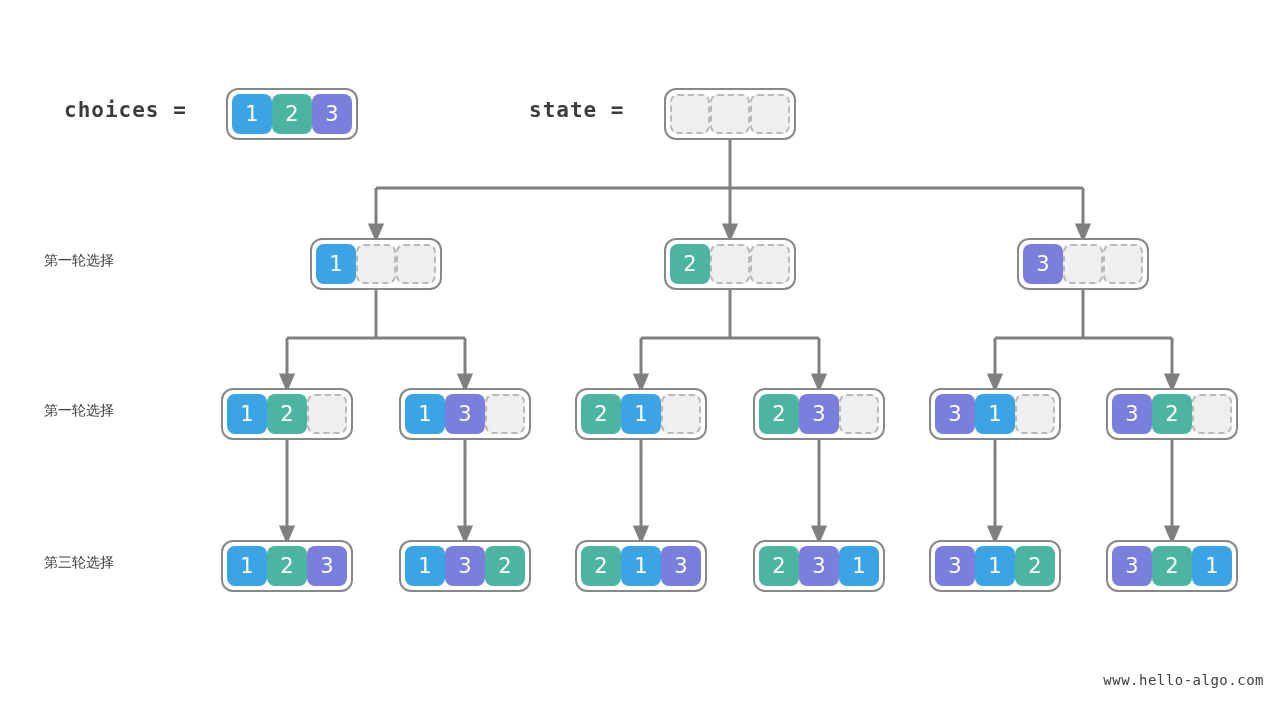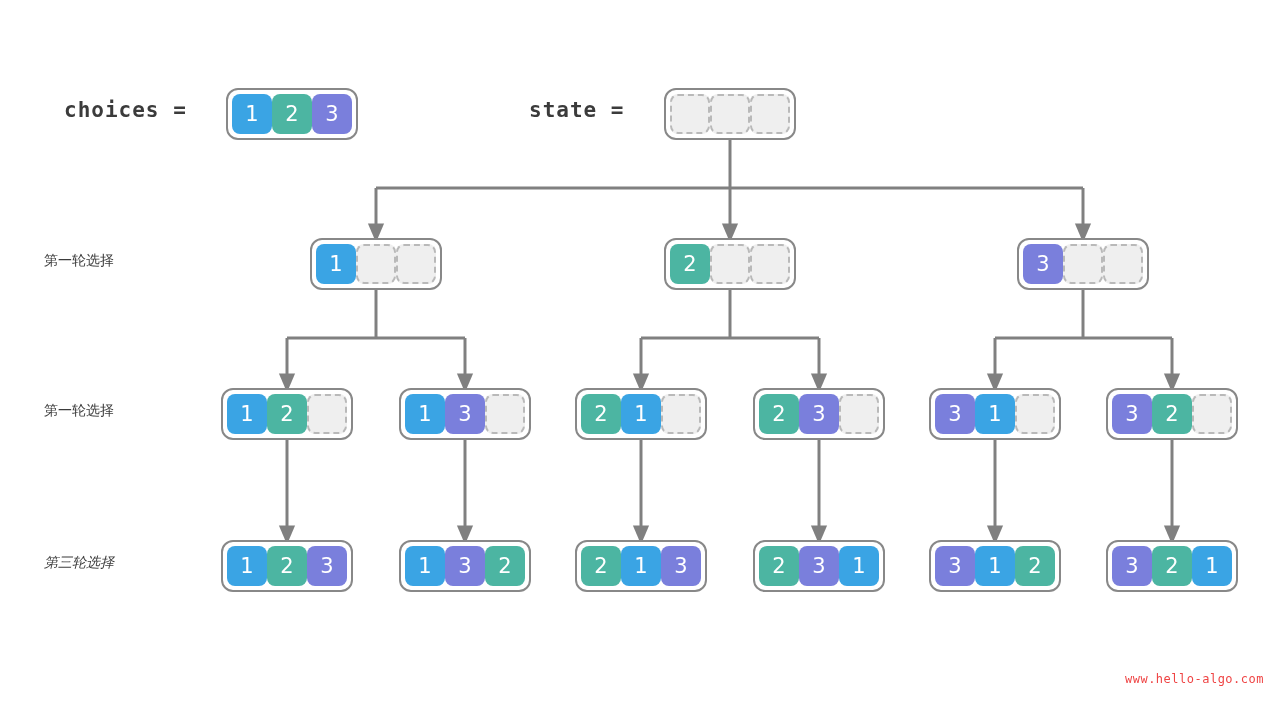--- a/index.html
+++ b/index.html
@@ -87,22 +87,22 @@
   .cell.v1 { background: #3aa4e4; }
   .cell.v2 { background: #4cb5a2; }
   .cell.v3 { background: #7a7fdc; }
 
   
   #watermark {
     position: absolute;
     right: 24px;
     top: 672px;
     font-family: "DejaVu Sans Mono", "Liberation Mono", monospace;
-    font-size: 12px;
-    color: #ef4444;
+    font-size: 14px;
+    color: #404040;
     letter-spacing: 0.5px;
     white-space: nowrap;
   }
 </style>
 </head>
 <body>
 
 <div id="stage">
 
   <svg id="edges" viewBox="0 0 1280 720" width="1280" height="720">
@@ -163,21 +163,21 @@
     </div>
 
   <div class="node" id="root-node" style="left:722px; top:88px;">
       <div class="cell empty"></div>
       <div class="cell empty"></div>
       <div class="cell empty"></div>
     </div>
 
   <div class="row-label" id="row-label-0" style="top:252px;">第一轮选择</div>
   <div class="row-label" id="row-label-1" style="top:402px;">第一轮选择</div>
-  <div class="row-label" id="row-label-2" style="top:554px;font-style:italic;">第三轮选择</div>
+  <div class="row-label" id="row-label-2" style="top:554px;">第三轮选择</div>
 
   <div id="nodes-layer">
       <div class="node" style="left: 368px; top: 238px;">
         <div class="cell v1">1</div>
         <div class="cell empty"></div>
         <div class="cell empty"></div>
       </div>
       <div class="node" style="left: 722px; top: 238px;">
         <div class="cell v2">2</div>
         <div class="cell empty"></div>

